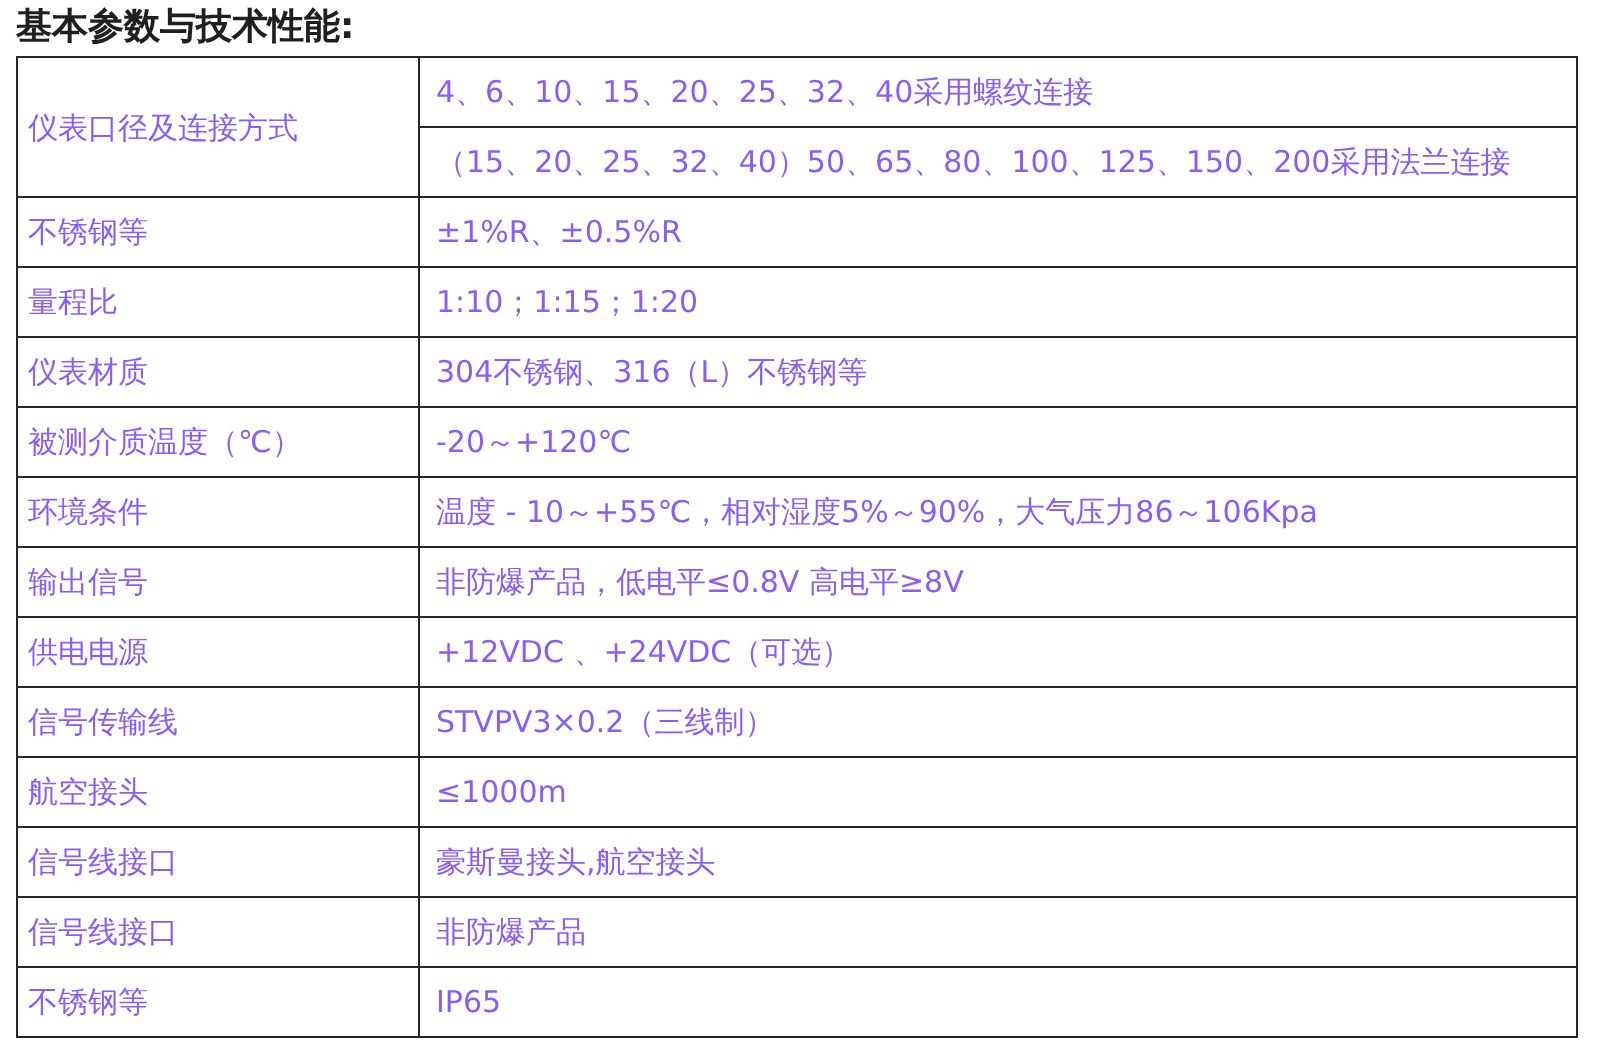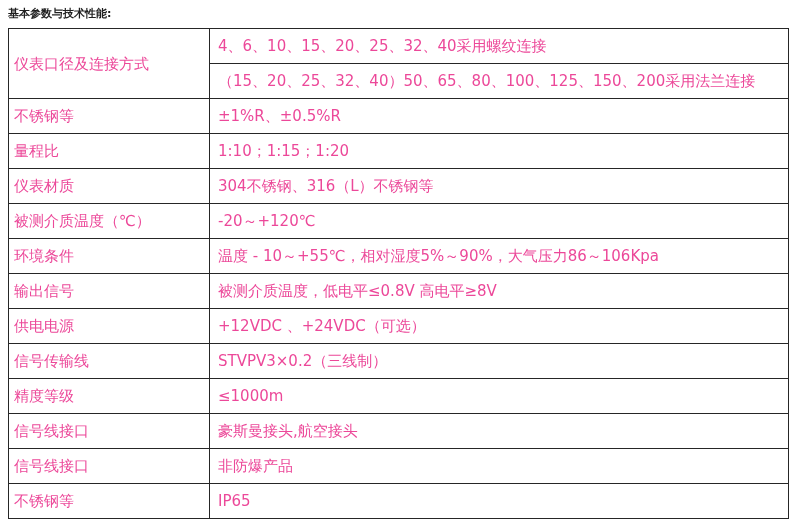--- a/index.html
+++ b/index.html
@@ -11,40 +11,40 @@
     position: relative;
     width: 806px;
     height: 528px;
     background: #ffffff;
     font-family: "DejaVu Sans", "Liberation Sans", sans-serif;
   }
   .page-title {
     position: absolute;
     left: 8px;
     top: 5px;
-    font-size: 11px;
+    font-size: 18px;
     line-height: 17px;
     font-weight: bold;
     color: #1f1f1f;
     white-space: nowrap;
   }
   table.spec {
     position: absolute;
     left: 8px;
     top: 28px;
     width: 781px;
     border-collapse: collapse;
     table-layout: fixed;
   }
   table.spec td {
     border: 1px solid #262626;
     height: 34px;
     font-size: 15px;
     line-height: 18px;
-    color: #ec4899;
+    color: #8b5cf6;
     vertical-align: middle;
     background: #ffffff;
     white-space: nowrap;
     overflow: hidden;
   }
   td.cell-label {
     width: 193px;
     padding: 0 2px 0 5px;
   }
   td.cell-value {
@@ -83,32 +83,32 @@
       <tr>
         <td class="cell-label">被测介质温度（℃）</td>
         <td class="cell-value">-20～+120℃</td>
       </tr>
       <tr>
         <td class="cell-label">环境条件</td>
         <td class="cell-value">温度 - 10～+55℃，相对湿度5%～90%，大气压力86～106Kpa</td>
       </tr>
       <tr>
         <td class="cell-label">输出信号</td>
-        <td class="cell-value">被测介质温度，低电平≤0.8V 高电平≥8V</td>
+        <td class="cell-value">非防爆产品，低电平≤0.8V 高电平≥8V</td>
       </tr>
       <tr>
         <td class="cell-label">供电电源</td>
         <td class="cell-value">+12VDC 、+24VDC（可选）</td>
       </tr>
       <tr>
         <td class="cell-label">信号传输线</td>
         <td class="cell-value">STVPV3×0.2（三线制）</td>
       </tr>
       <tr>
-        <td class="cell-label">精度等级</td>
+        <td class="cell-label">航空接头</td>
         <td class="cell-value">≤1000m</td>
       </tr>
       <tr>
         <td class="cell-label">信号线接口</td>
         <td class="cell-value">豪斯曼接头,航空接头</td>
       </tr>
       <tr>
         <td class="cell-label">信号线接口</td>
         <td class="cell-value">非防爆产品</td>
       </tr>

